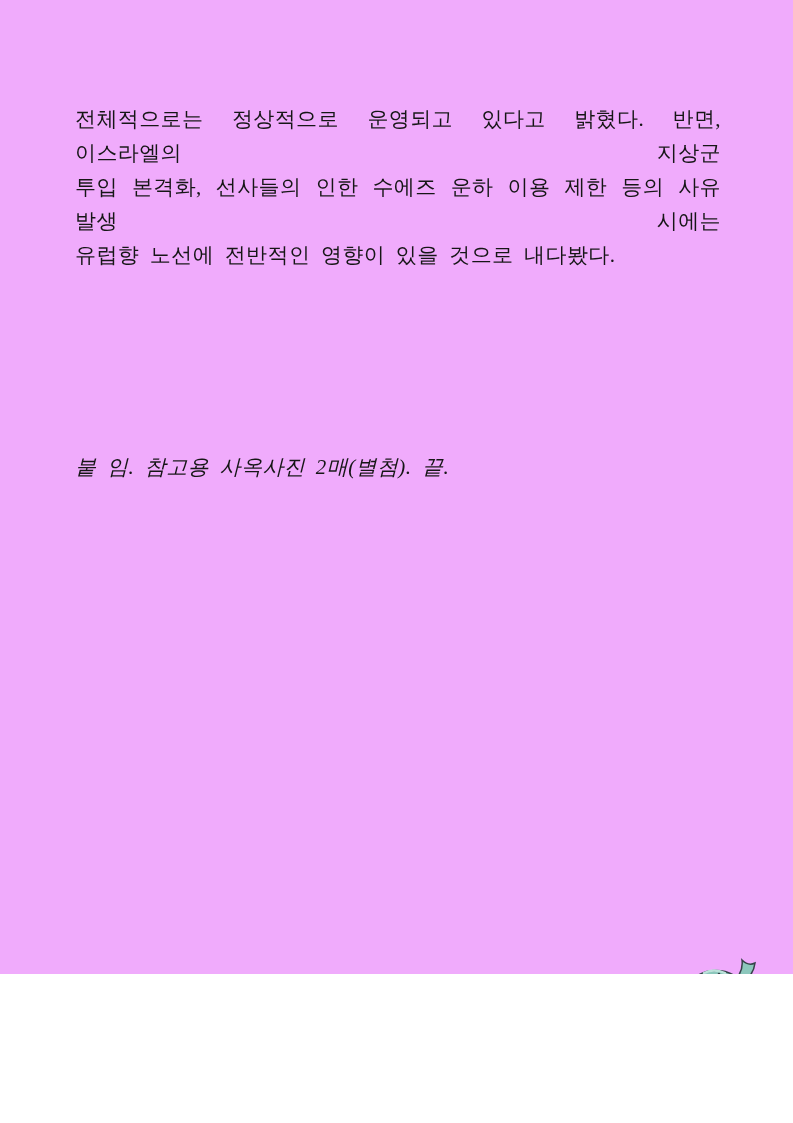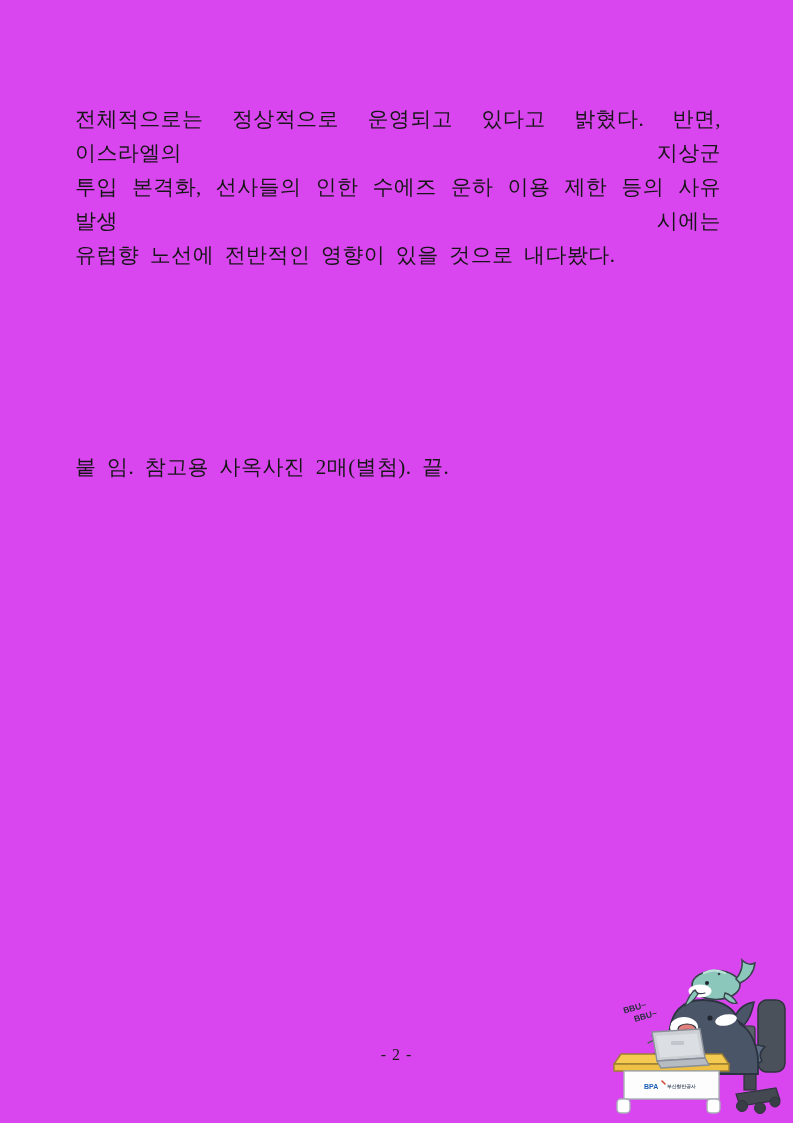--- a/index.html
+++ b/index.html
@@ -1,31 +1,31 @@
 <!DOCTYPE html>
 <html><head>
 <meta charset="utf-8">
 <style>
   html,body { margin:0; padding:0; background:#ffffff; }
   .page {
-    position:relative; width:793px; height:1123px; background:#d946ef;
+    position:relative; width:793px; height:974px; background:#f0abfc;
     overflow:hidden; font-family:"Liberation Serif","DejaVu Serif",serif;
     color:#161616;
   }
   .para {
     position:absolute; left:75px; width:646px;
     font-size:21px; line-height:34px; letter-spacing:0.4px; word-spacing:5px;
     word-break:keep-all;
   }
   .jline { text-align:justify; text-align-last:justify; }
   .lline { text-align:center; text-align-last:left; }
   .indent { padding-left:11px; box-sizing:border-box; }
   #para1 { top:102px; }
   #para2 { top:235px; }
-  #attach { top:450px; }
+  #attach { top:450px;font-style:italic; }
   .pagenum {
     position:absolute; top:1046px; left:0; width:100%;
     text-align:center; font-size:16px; letter-spacing:1px; color:#1c1c1c;
   }
   .mascot { position:absolute; left:608px; top:948px; width:184px; height:168px; }
   .speech-font { font-family:"Liberation Sans",sans-serif; font-weight:bold; }
 </style>
 </head>
 <body>
 

